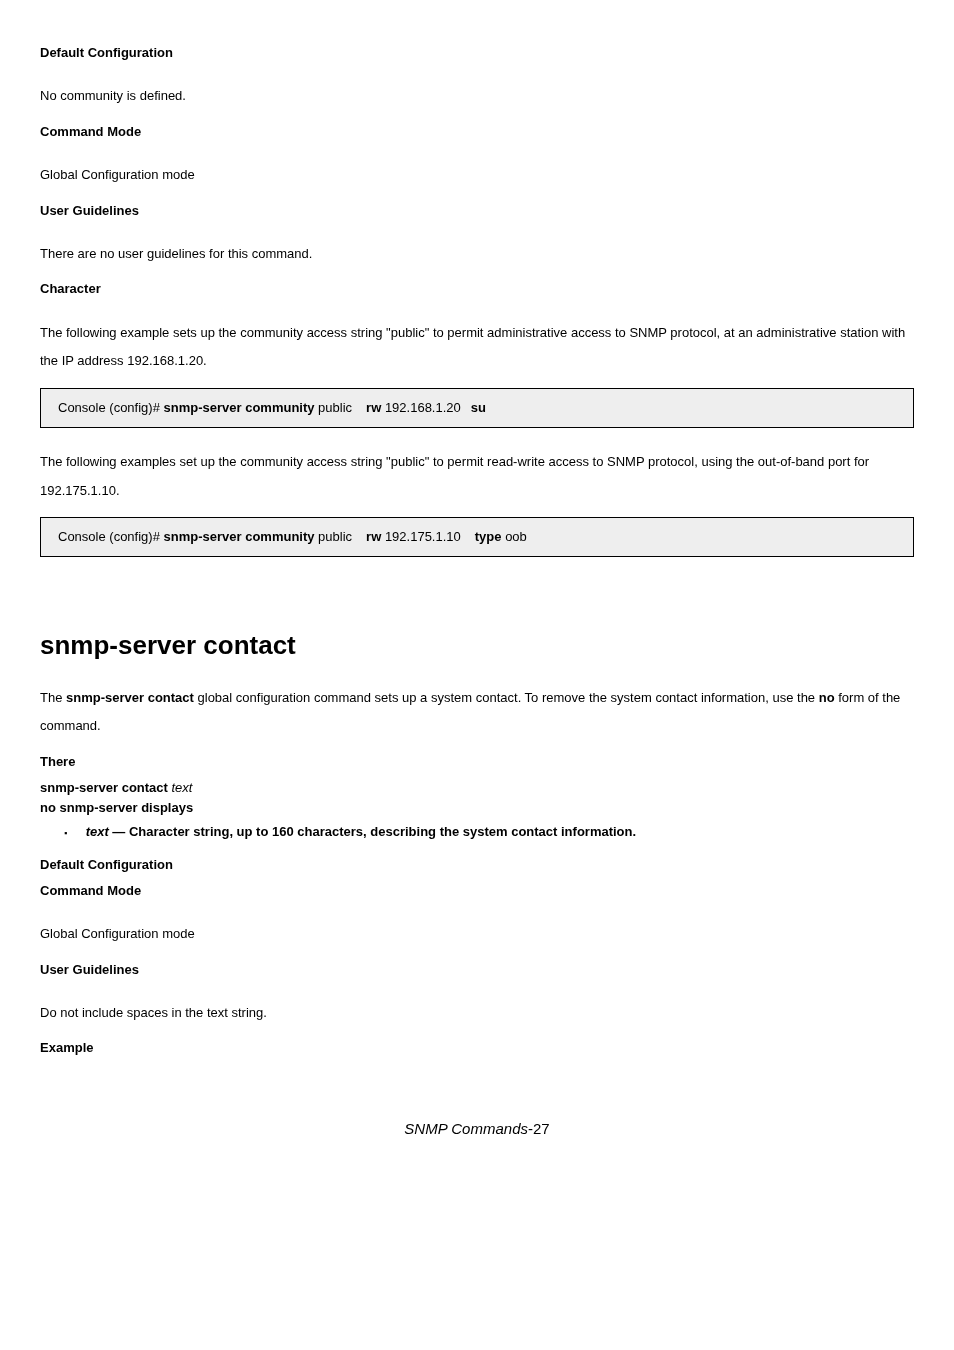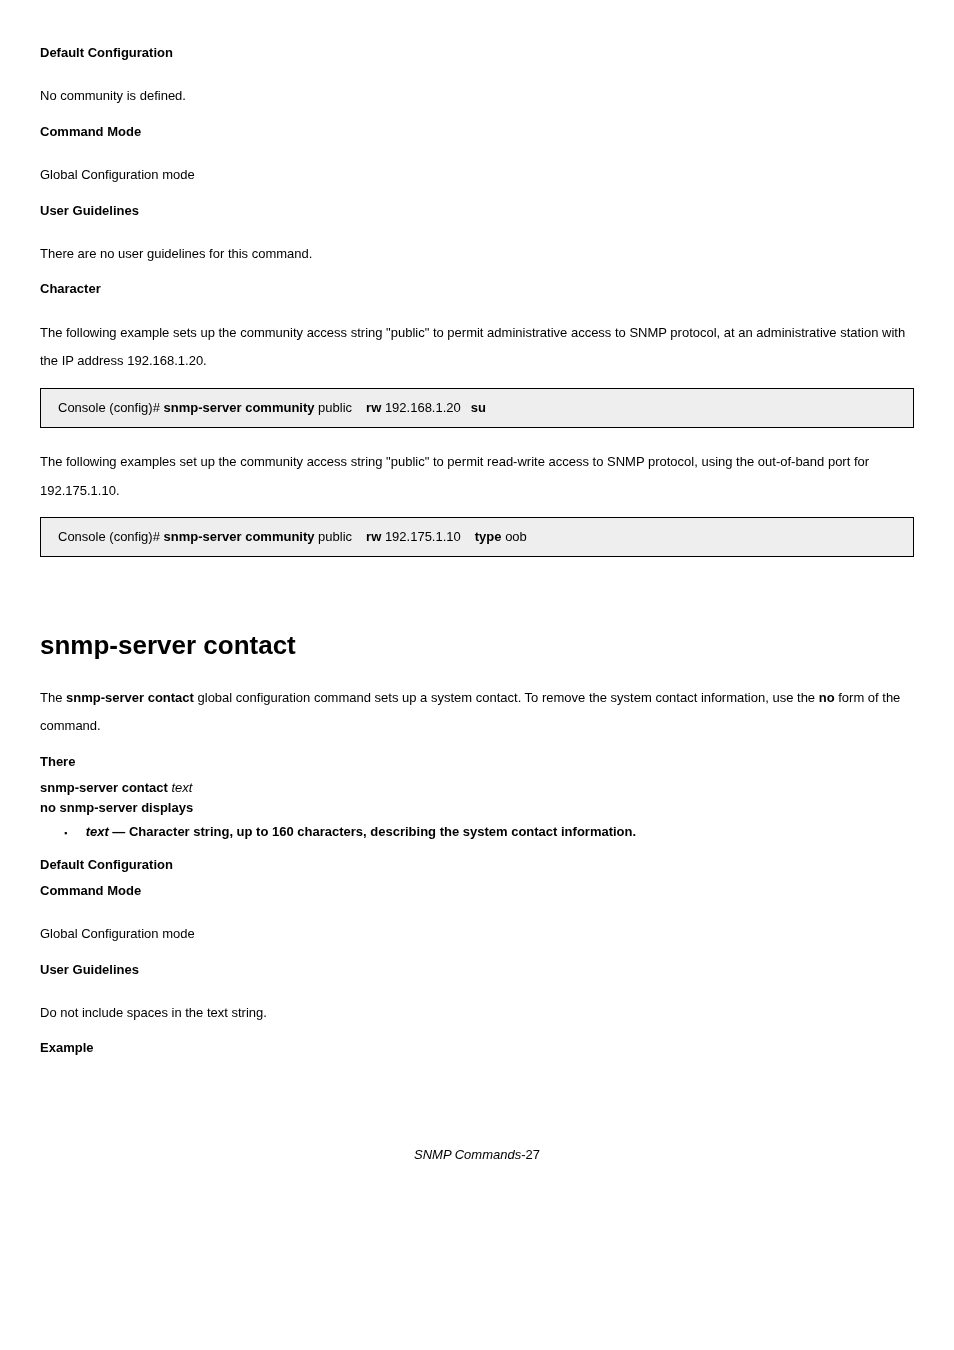--- a/index.html
+++ b/index.html
@@ -55,22 +55,22 @@
   ul.params li::before {
     content: "▪";
     font-size: 9px;
     display: inline-block;
     width: 18px;
     vertical-align: middle;
   }
   ul.params li .pn { font-style: italic; }
   .page-num {
     text-align: center;
-    margin-top: 88px;
-    font-size: 13px;
+    margin-top: 60px;
+    font-size: 15px;
   }
   .chunk { margin-bottom: 4px; }
 </style>
 </head>
 <body>
 
 <div class="chunk">
   <div class="section-title">Default Configuration</div>
   <div class="para">No community is defined.</div>
 </div>

